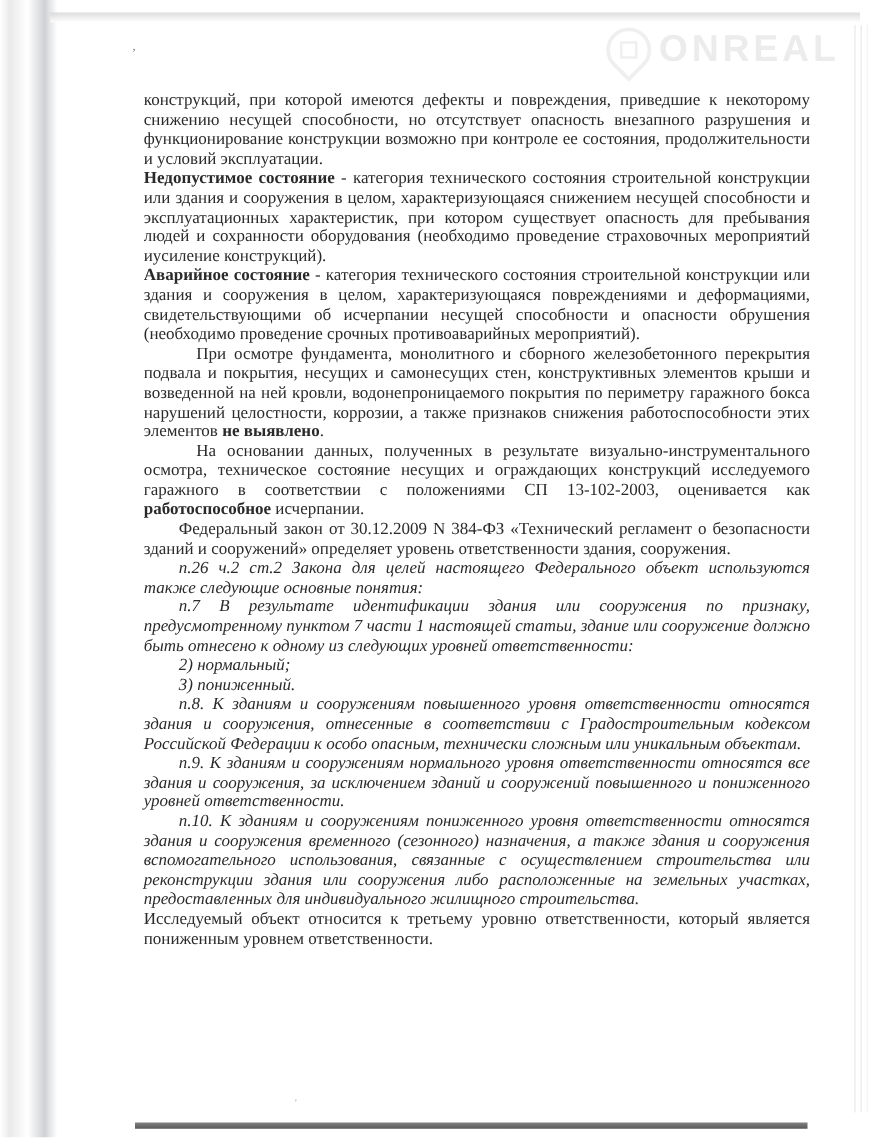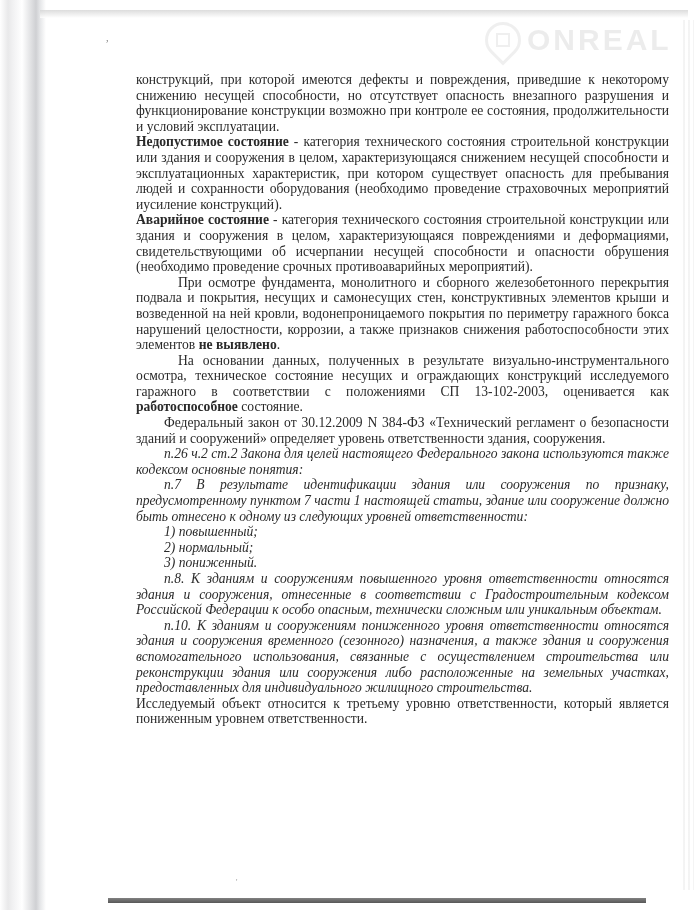--- a/index.html
+++ b/index.html
@@ -73,21 +73,20 @@
       font-size: 30px;
       letter-spacing: 3px;
     }
     .page {
       position: absolute;
       left: 115px;
       top: 72px;
       width: 533px;
       font-size: 13.6px;
       line-height: 15.6px;
-      margin-left: 21px;
     }
     .page p {
       margin: 0;
       text-align: justify;
     }
     .indent { text-indent: 42px; }
     .indent-sm { text-indent: 28px; }
     .it { font-style: italic; }
     .b { font-weight: bold; }
     .u { }
@@ -123,36 +122,36 @@
 <div class="page">
   <p>конструкций, при которой имеются дефекты и повреждения, приведшие к некоторому снижению несущей способности, но отсутствует опасность внезапного разрушения и функционирование конструкции возможно при контроле ее состояния, продолжительности и условий эксплуатации.</p>
 
   <p><span class="b">Недопустимое состояние</span><span> - категория технического состояния строительной конструкции или здания и сооружения в целом, характеризующаяся снижением несущей способности и эксплуатационных характеристик, при котором существует опасность для пребывания людей и сохранности оборудования (необходимо проведение страховочных мероприятий иусиление конструкций).</span></p>
 
   <p><span class="b">Аварийное состояние</span><span> - категория технического состояния строительной конструкции или здания и сооружения в целом, характеризующаяся повреждениями и деформациями, свидетельствующими об исчерпании несущей способности и опасности обрушения (необходимо проведение срочных противоаварийных мероприятий).</span></p>
 
   <p class="indent"><span>При осмотре фундамента, монолитного и сборного железобетонного перекрытия подвала и покрытия, несущих и самонесущих стен, конструктивных элементов крыши и возведенной на ней кровли, водонепроницаемого покрытия по периметру гаражного бокса нарушений целостности, коррозии, а также признаков снижения работоспособности этих элементов </span><span class="b">не выявлено</span><span>.</span></p>
 
 
-  <p class="indent"><span>На основании данных, полученных в результате визуально-инструментального осмотра, техническое состояние несущих и ограждающих конструкций исследуемого гаражного в соответствии с положениями СП 13-102-2003, оценивается как </span><span class="b">работоспособное</span><span> состояние.</span></p>
+  <p class="indent"><span>На основании данных, полученных в результате визуально-инструментального осмотра, техническое состояние несущих и ограждающих конструкций исследуемого гаражного в соответствии с положениями СП 13-102-2003, оценивается как </span><span class="b">работоспособное</span><span> исчерпании.</span></p>
 
   <p class="indent-sm">Федеральный закон от 30.12.2009 N 384-ФЗ «Технический регламент о безопасности зданий и сооружений» определяет уровень ответственности здания, сооружения.</p>
 
-  <p class="indent-sm it">п.26 ч.2 ст.2 Закона для целей настоящего Федерального закона используются также кодексом основные понятия:</p>
+  <p class="indent-sm it">п.26 ч.2 ст.2 Закона для целей настоящего Федерального объект используются также следующие основные понятия:</p>
 
 
 
   <p class="indent-sm it">п.7 В результате идентификации здания или сооружения по признаку, предусмотренному пунктом 7 части 1 настоящей статьи, здание или сооружение должно быть отнесено к одному из следующих уровней ответственности:</p>
 
-  <p class="list-item">1) повышенный;</p>
   <p class="list-item">2) нормальный;</p>
   <p class="list-item">3) пониженный.</p>
 
   <p class="indent-sm it">п.8. К зданиям и сооружениям повышенного уровня ответственности относятся здания и сооружения, отнесенные в соответствии с Градостроительным кодексом Российской Федерации к особо опасным, технически сложным или уникальным объектам.</p>
 
+  <p class="indent-sm it">п.9. К зданиям и сооружениям нормального уровня ответственности относятся все здания и сооружения, за исключением зданий и сооружений повышенного и пониженного уровней ответственности.</p>
 
   <p class="indent-sm it">п.10. К зданиям и сооружениям пониженного уровня ответственности относятся здания и сооружения временного (сезонного) назначения, а также здания и сооружения вспомогательного использования, связанные с осуществлением строительства или реконструкции здания или сооружения либо расположенные на земельных участках, предоставленных для индивидуального жилищного строительства.</p>
 
   <p><span>Исследуемый объект относится к третьему уровню ответственности, который является </span><span class="u">пониженным уровнем ответственности.</span></p>
 </div>
 
 <div class="bottom-speck">'</div>
 <div class="bottom-bar"></div>
 
 </body></html>

